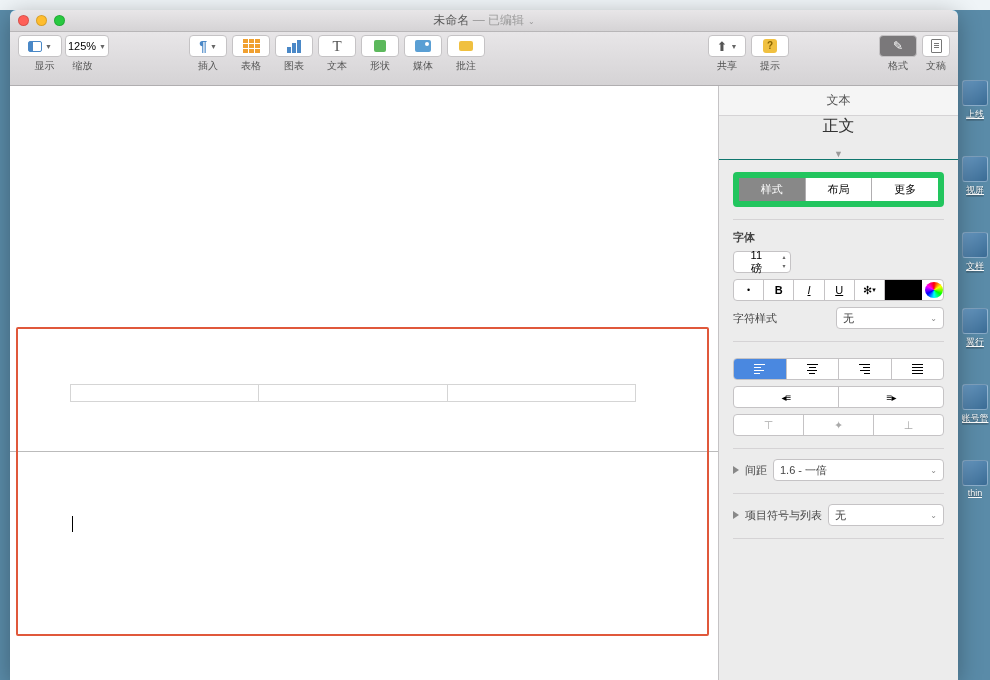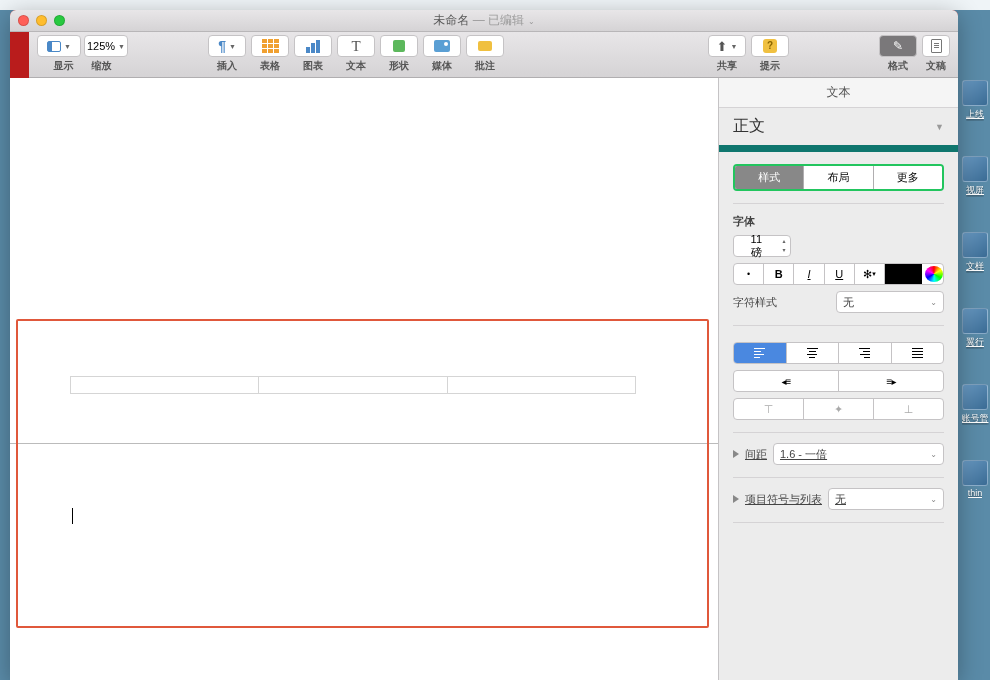--- a/index.html
+++ b/index.html
@@ -2,53 +2,52 @@
 <html><head>
   <meta charset="utf-8">
   <style>
     * { box-sizing: border-box; margin: 0; padding: 0; font-family: -apple-system, "Helvetica Neue", sans-serif; }
     body { background: #5a8ba8; width: 990px; height: 680px; overflow: hidden; position: relative; }
     
     .menubar { height: 10px; background: rgba(255,255,255,0.9); }
     
     .window {
       position: absolute; left: 10px; top: 10px; width: 948px; height: 670px;
-      background: #b91c1c; border-radius: 6px 6px 0 0; box-shadow: 0 5px 25px rgba(0,0,0,0.3);
+      background: #0ea5e9; border-radius: 6px 6px 0 0; box-shadow: 0 5px 25px rgba(0,0,0,0.3);
       display: flex; flex-direction: column;
     }
     
     .titlebar {
       height: 22px; background: linear-gradient(#e8e6e8, #d5d3d5);
       border-bottom: 1px solid #b8b6b8; border-radius: 6px 6px 0 0;
       display: flex; align-items: center; justify-content: center; position: relative;
       font-size: 12px; color: #5a5a5a;
     }
     .lights { position: absolute; left: 8px; top: 5px; display: flex; gap: 7px; }
     .light { width: 11px; height: 11px; border-radius: 50%; border: 0.5px solid rgba(0,0,0,0.15); }
     .light.r { background: #ff5f57; }
     .light.y { background: #ffbd2e; }
     .light.g { background: #28c940; }
     .title-dim { color: #9a9a9a; }
     .title-caret { margin-left: 4px; font-size: 8px; color: #9a9a9a; }
     
     .toolbar {
-      height: 46px; background: linear-gradient(#e8e6e8, #d5d3d5);
+      height: 54px; background: linear-gradient(#e8e6e8, #d5d3d5);
       border-bottom: 1px solid #b0aeb0; display: flex; align-items: flex-start; padding: 3px 8px 0;
       gap: 5px;
-      margin-left: 19px;
     }
     .tb-group { display: flex; flex-direction: column; align-items: center; }
     .tb-row { display: flex; gap: 3px; }
     .tb-btn {
       height: 22px; background: #fff; border: 1px solid #c5c3c5; border-radius: 4px;
       display: flex; align-items: center; justify-content: center; font-size: 11px;
       min-width: 44px; cursor: default;
     }
     .tb-btn.narrow { min-width: 38px; }
-    .tb-label { font-size: 10px; color: #555; margin-top: 2px; font-weight: bold; }
+    .tb-label { font-size: 10px; color: #555; margin-top: 2px; }
     .tb-spacer { flex: 1; }
     .tb-btn.dark { background: #7a787a; color: #fff; }
     .ico { display: inline-block; }
     .ico-view { width:14px; height:11px; border:1.5px solid #4a88c7; border-radius:2px; position:relative; }
     .ico-view::after { content:""; position:absolute; left:0; top:0; width:4px; height:100%; background:#4a88c7; }
     .caret { font-size:7px; margin-left:3px; color:#666; }
     .ico-para { color:#4a88c7; font-size:14px; font-weight:bold; }
     .ico-table { display:grid; grid-template-columns:5px 5px 5px; grid-template-rows:4px 4px 4px; gap:1px; }
     .ico-table span { background:#f0a030; }
     .ico-chart { display:flex; align-items:flex-end; gap:1px; height:13px; }
@@ -70,22 +69,22 @@
     
     .doc-area { flex:1; background:#fff; position:relative; overflow:hidden; }
     .hl-box { position:absolute; left:6px; top:241px; width:693px; height:309px; border:2.5px solid #e0583b; border-radius:2px; }
     .page-sep { position:absolute; left:0; top:365px; width:100%; height:1px; background:#bbb; }
     .tbl { position:absolute; left:60px; top:298px; width:566px; height:18px; border:1px solid #d5d5d5; display:flex; }
     .tbl div { flex:1; border-right:1px solid #d5d5d5; } .tbl div:last-child{border:none;}
     .cursor { position:absolute; left:62px; top:430px; width:1px; height:16px; background:#000; }
     
     .sidebar { width:240px; background:#ececec; border-left:1px solid #c5c3c5; display:flex; flex-direction:column; overflow-y:auto; }
     .sb-tab { height:30px; display:flex; align-items:center; justify-content:center; font-size:12px; color:#555; border-bottom:1px solid #d5d3d5; background:#f5f5f5; }
-    .sb-style-sel { height:44px; display:flex; align-items:center; padding:0 14px; font-size:16px; color:#333; justify-content:space-between; border-bottom:7px solid #0f766e; }
-    .sb-seg { display:flex; margin:12px 14px 0; border:2px solid #22c55e; border-radius:4px; overflow:hidden; font-size:11px; }
+    .sb-style-sel { height:44px; display:flex; align-items:center; padding:0 14px; font-size:16px; color:#333; justify-content:space-between; border-bottom:1px solid #0f766e;flex-direction:column; }
+    .sb-seg { display:flex; margin:12px 14px 0; border:6px solid #22c55e; border-radius:4px; overflow:hidden; font-size:11px; }
     .sb-seg div { flex:1; text-align:center; padding:4px 0; background:#fff; cursor:default; }
     .sb-seg div.on { background:#888; color:#fff; }
     .sb-seg div + div { border-left:1px solid #b0aeb0; }
     .sb-sep { height:1px; background:#d5d3d5; margin:12px 14px 0; }
     .sb-sec { padding:10px 14px 0; }
     .sb-h { font-size:11px; font-weight:bold; color:#444; margin-bottom:6px; }
     .sel { height:22px; background:#fff; border:1px solid #c5c3c5; border-radius:4px; display:flex; align-items:center; padding:0 6px; font-size:11px; position:relative; }
     .sel .step { position:absolute; right:0; top:0; width:14px; height:100%; background:#5a9fd4; border-radius:0 3px 3px 0; display:flex; flex-direction:column; }
     .sel .step span { flex:1; display:flex; align-items:center; justify-content:center; color:#fff; font-size:6px; }
     .sel .plain-step { position:absolute; right:1px; top:1px; width:10px; height:calc(100% - 2px); display:flex; flex-direction:column; }
@@ -104,21 +103,21 @@
     .kv .sel { width:108px; }
     .align-grid .btn-row > div.on { background:#4a88e0; color:#fff; }
     .align-ico { display:flex; flex-direction:column; gap:1.5px; align-items:flex-start; }
     .align-ico span { height:1.5px; background:currentColor; }
     .al span:nth-child(1){width:11px} .al span:nth-child(2){width:7px} .al span:nth-child(3){width:10px} .al span:nth-child(4){width:6px}
     .ac { align-items:center; } .ac span:nth-child(1){width:11px} .ac span:nth-child(2){width:7px} .ac span:nth-child(3){width:10px} .ac span:nth-child(4){width:6px}
     .ar { align-items:flex-end; } .ar span:nth-child(1){width:11px} .ar span:nth-child(2){width:7px} .ar span:nth-child(3){width:10px} .ar span:nth-child(4){width:6px}
     .aj span{width:11px}
     .ind-ico { font-size:10px; letter-spacing:-1px; }
     .va-ico { color:#aaa; font-size:11px; }
-    .disc-row { display:flex; align-items:center; gap:6px; font-size:11px; color:#444; padding:10px 14px 0;text-decoration:underline; }
+    .disc-row { display:flex; align-items:center; gap:6px; font-size:11px; color:#444; padding:10px 14px 0; }
     .disc-tri { width:0; height:0; border-top:4px solid transparent; border-bottom:4px solid transparent; border-left:6px solid #888; }
     .disc-row .sel { flex:1; }
     
     .desktop-icons { position:absolute; right:0; top:20px; width:30px; display:flex; flex-direction:column; gap:35px; padding-top:60px; }
     .dt-item { display:flex; flex-direction:column; align-items:center; gap:2px; }
     .dt-thumb { width:26px; height:26px; background:linear-gradient(135deg,#6a9bc4,#3a6b94); border-radius:3px; border:1px solid rgba(255,255,255,0.3); }
     .dt-lbl { font-size:9px; color:#fff; text-shadow:0 1px 2px rgba(0,0,0,0.6); white-space:nowrap; overflow:hidden; max-width:28px;text-decoration:underline; }
   </style>
 </head>
 <body>

